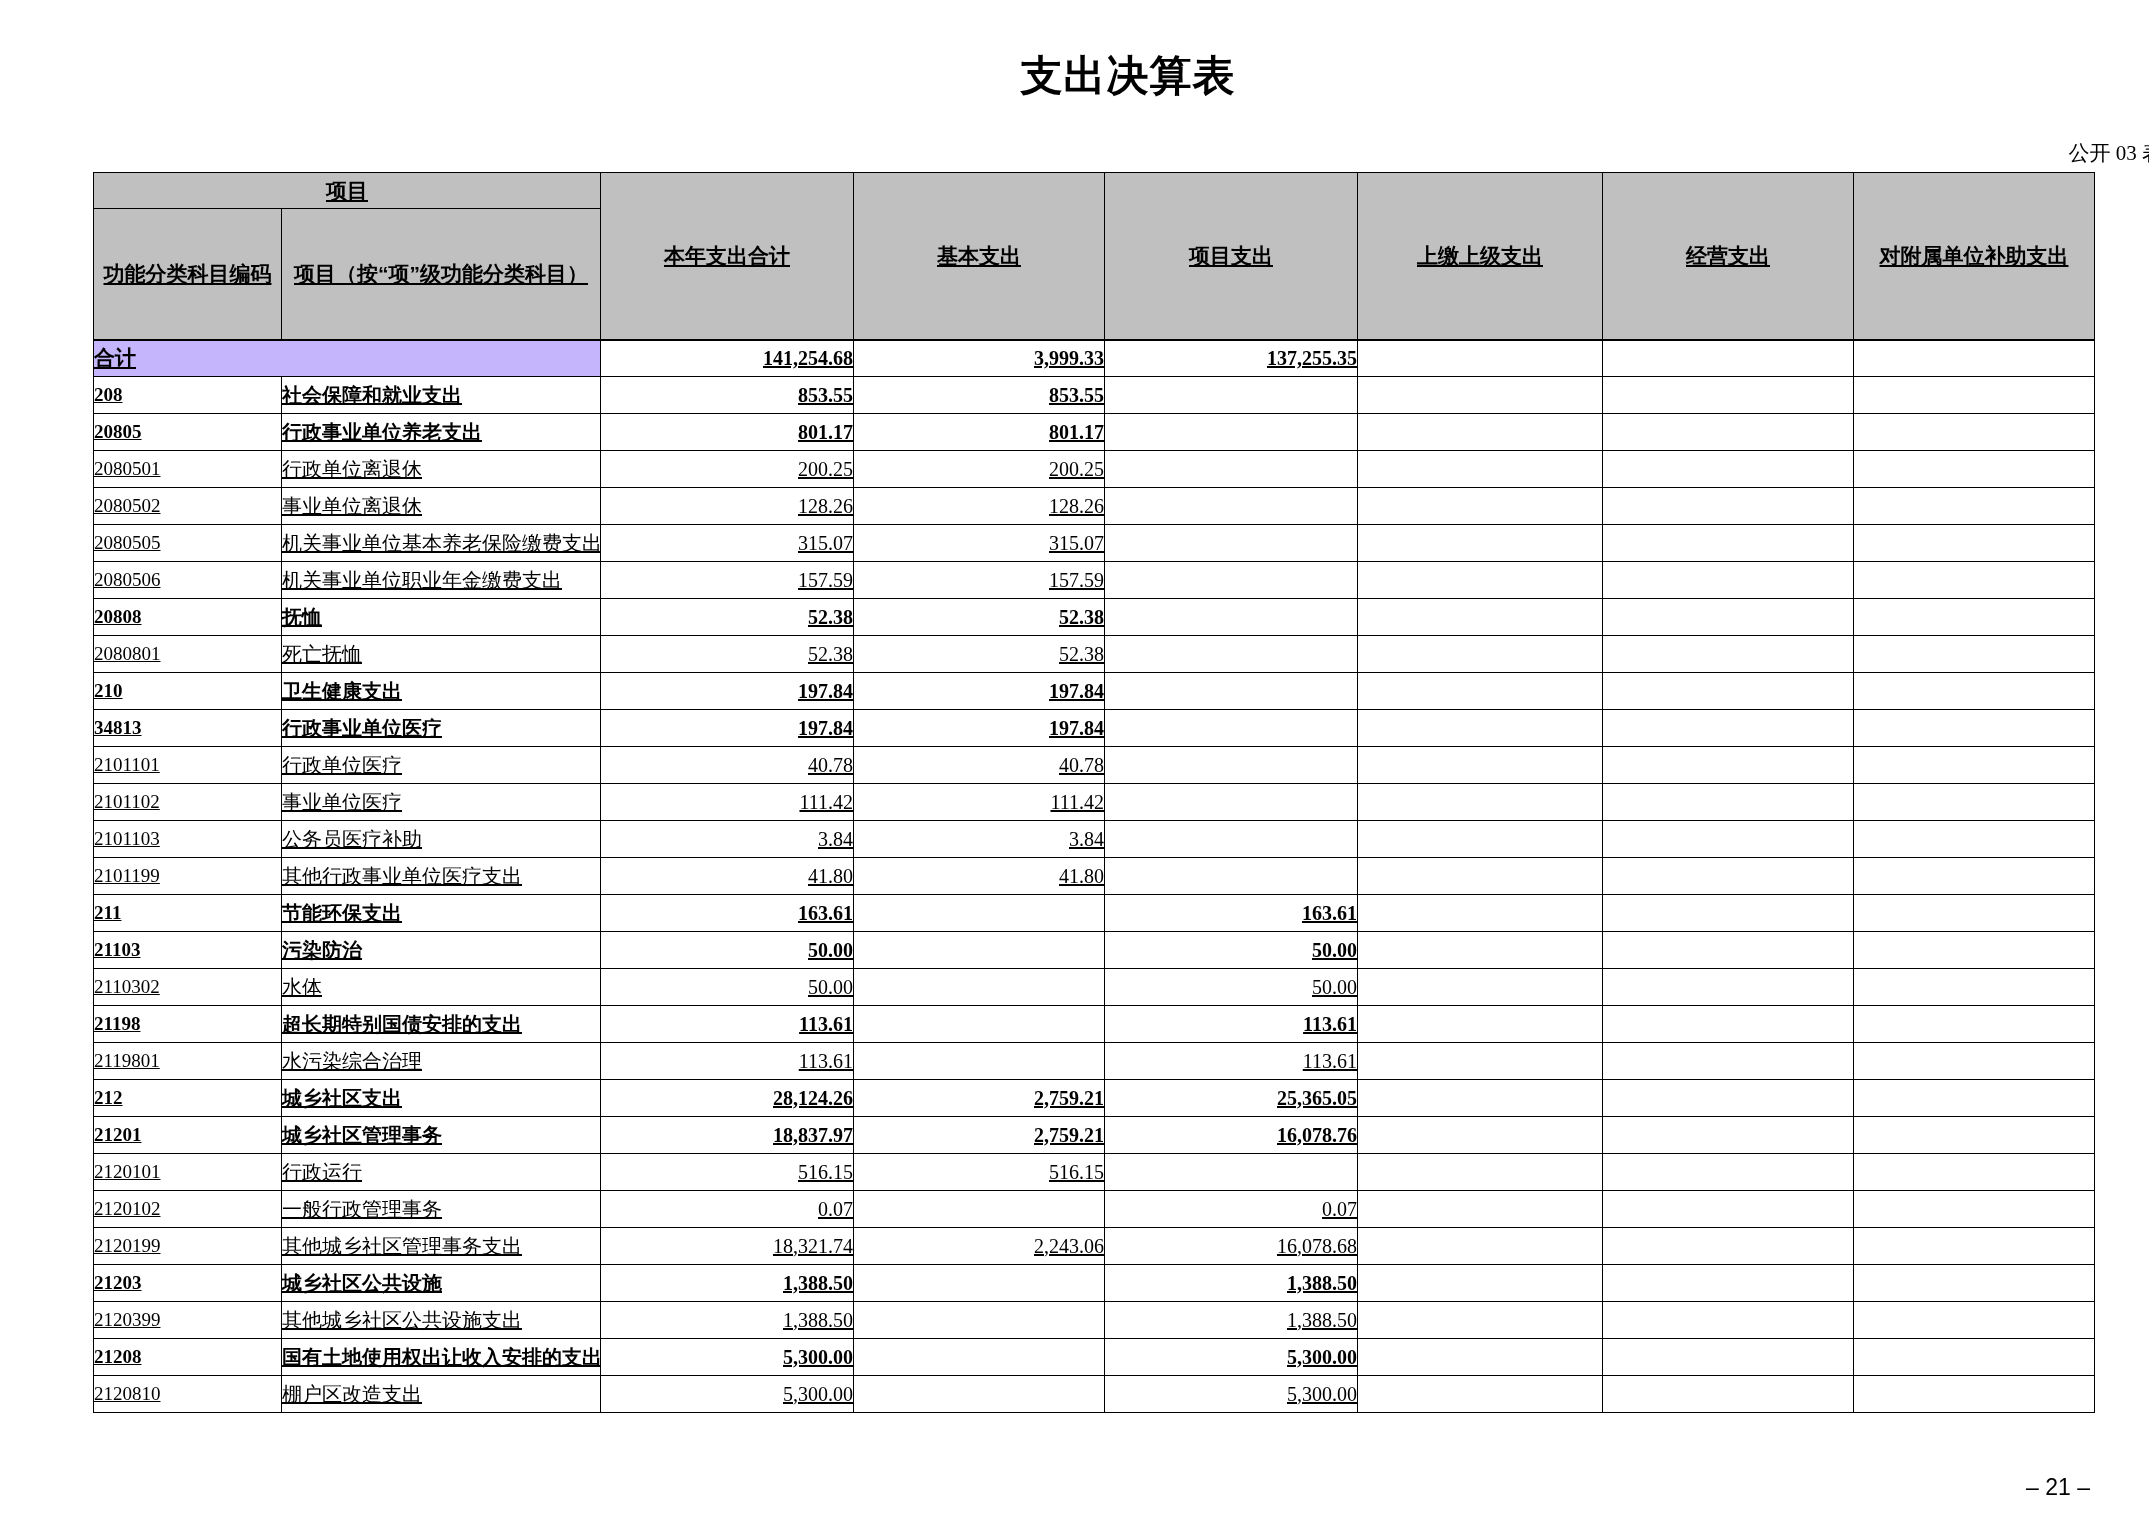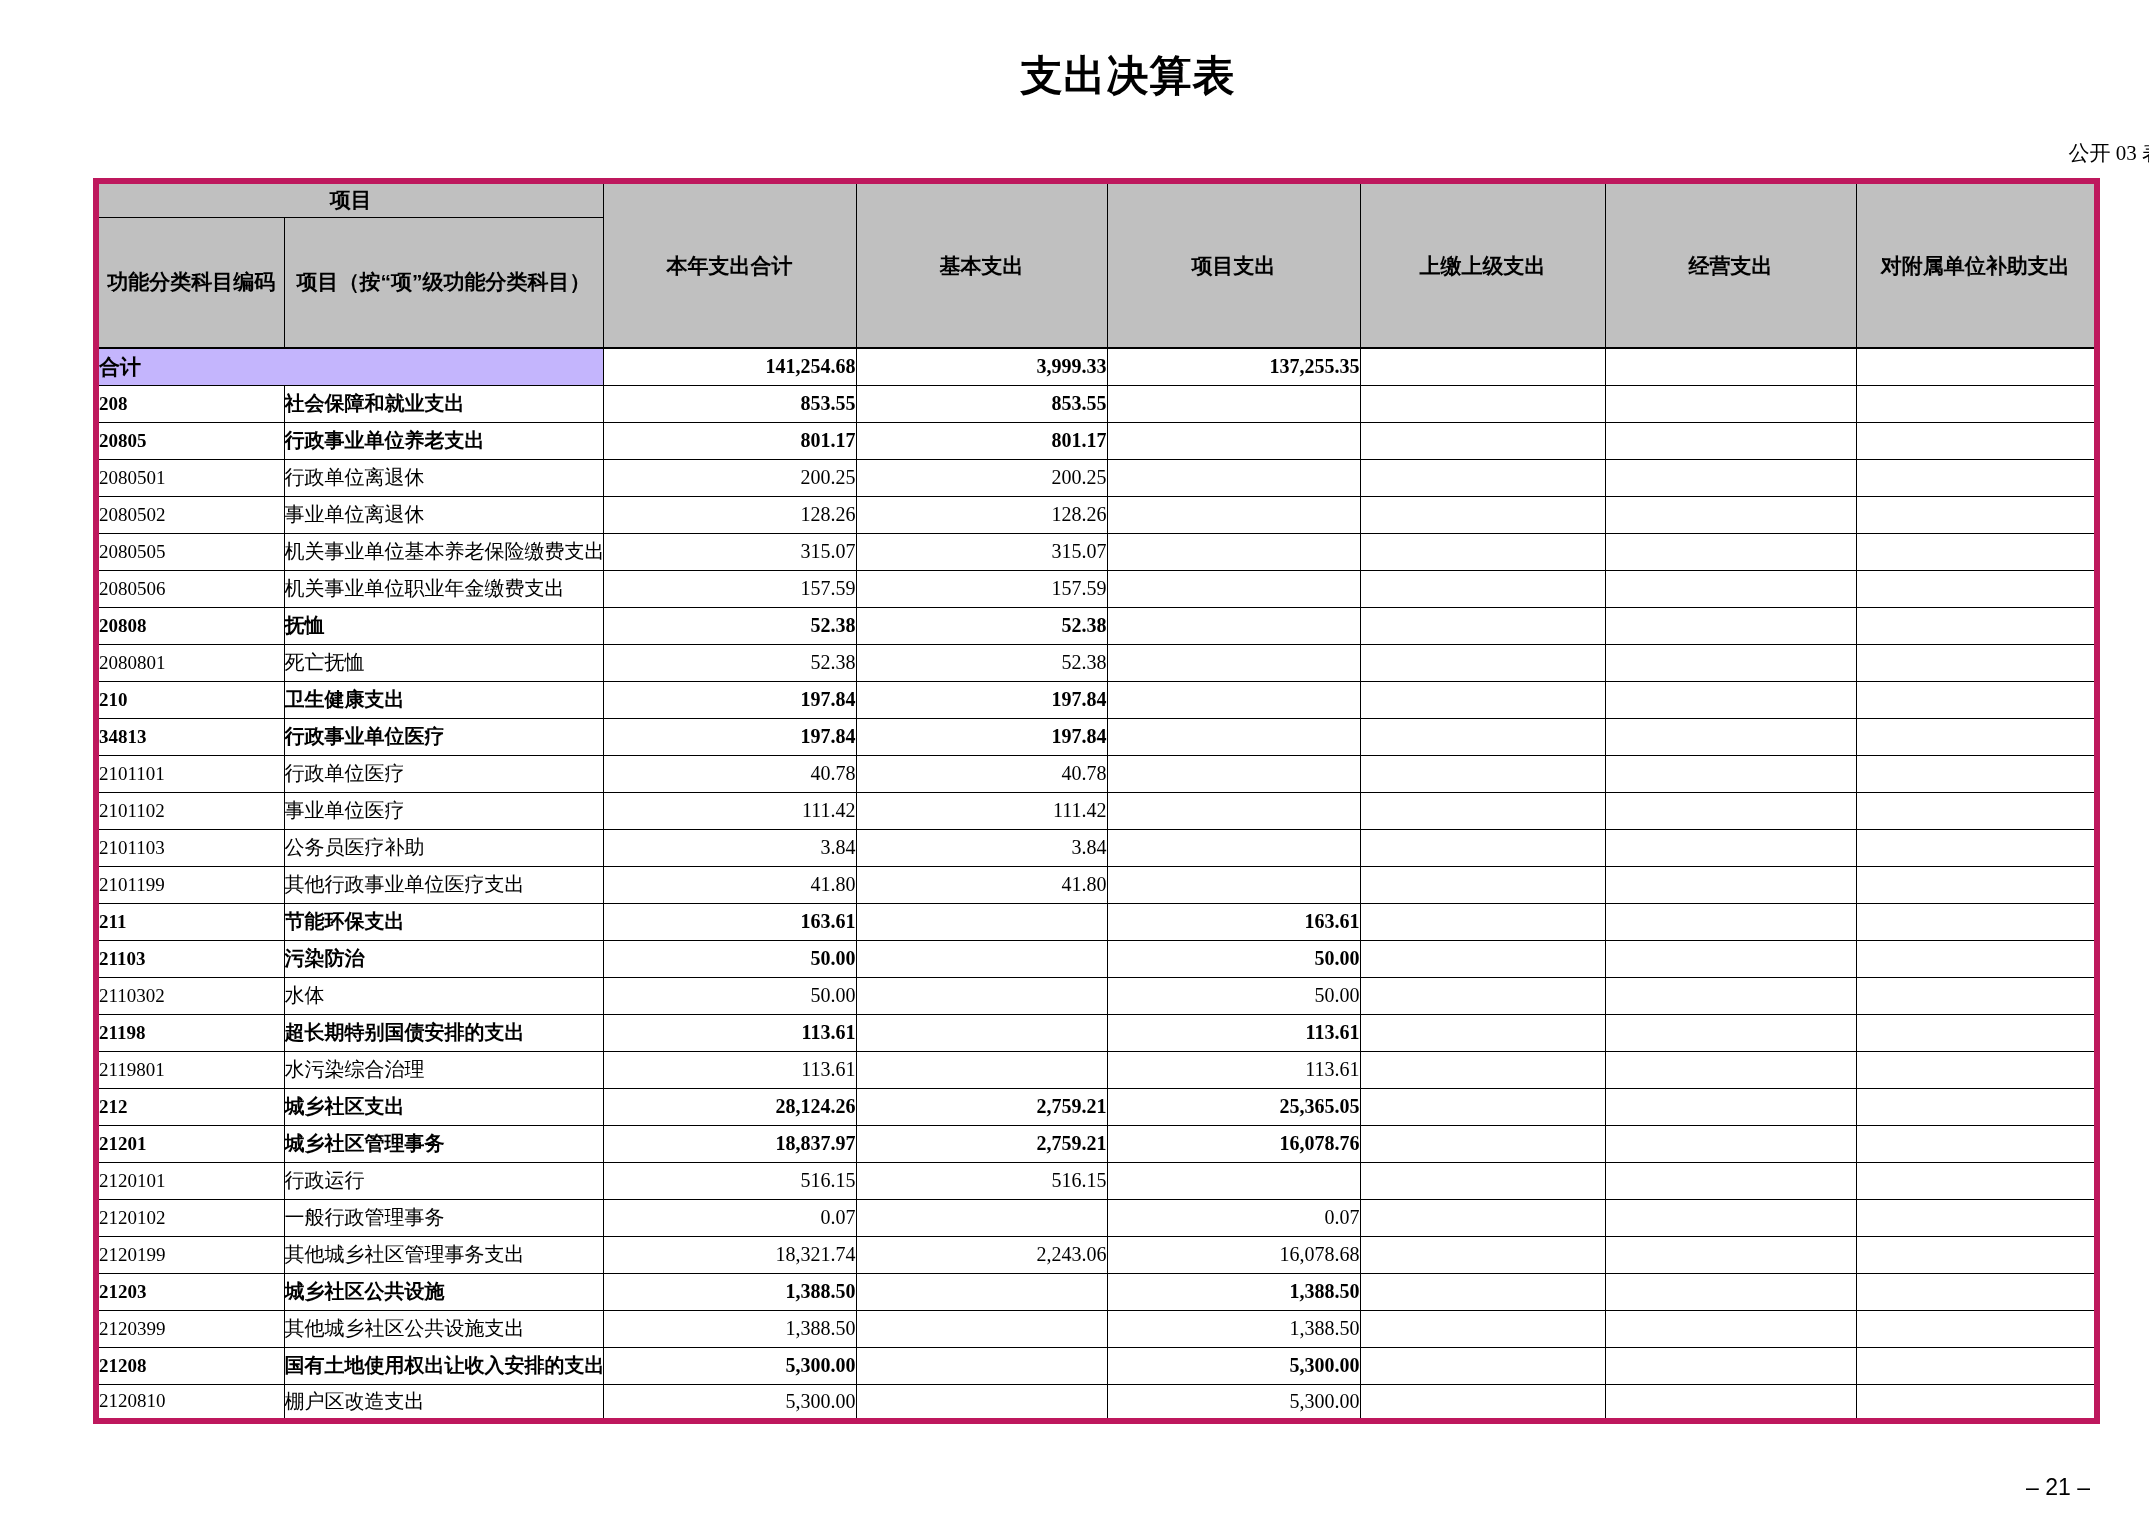--- a/index.html
+++ b/index.html
@@ -33,22 +33,23 @@
     justify-content:space-between;
     align-items:flex-end;
     font-size:21px;
     line-height:23px;
   }
   .dept-name { margin-left:30px; }
   table.fin {
     border-collapse:collapse;
     table-layout:fixed;
     width:2001px;
-    border:6px solid #be185d;
-    margin-top:14px;
+    border:1px solid #be185d;
+    margin-top:8px;
+    text-decoration:underline;
   }
   table.fin th, table.fin td {
     border:1px solid #000;
     overflow:hidden;
     white-space:nowrap;
     padding:0;
   }
   thead { border-bottom:2px solid #000; }
   thead th {
     background:#c0c0c0;

